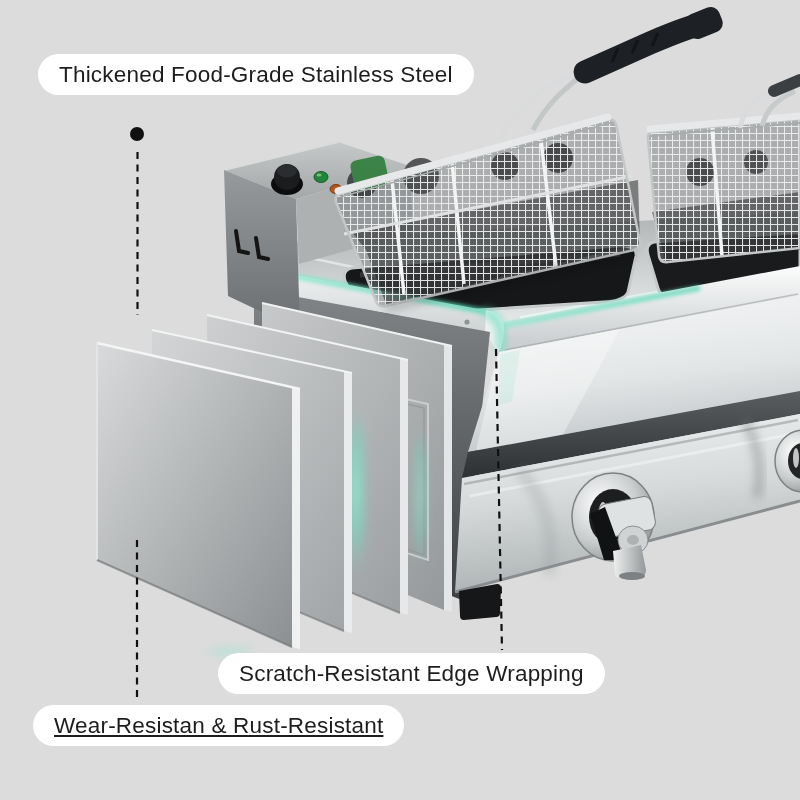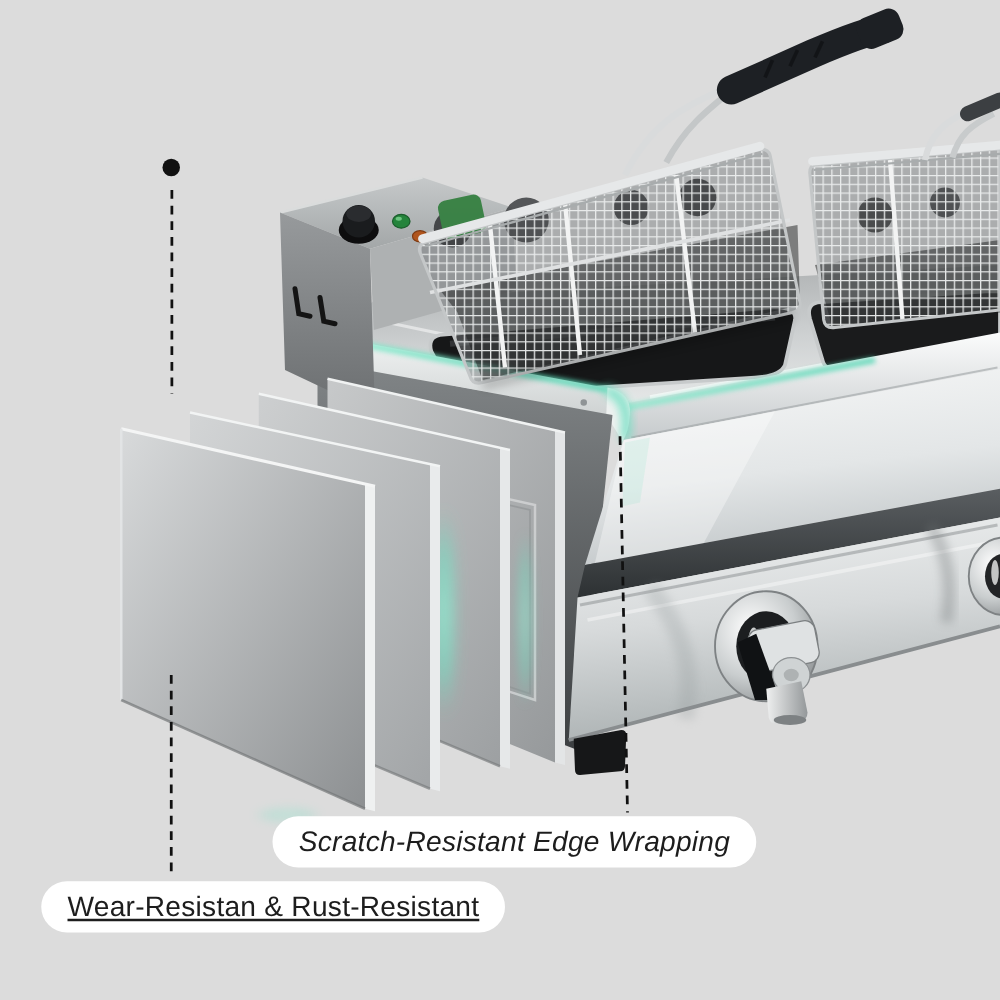--- a/index.html
+++ b/index.html
@@ -285,15 +285,16 @@
   </g>
 
   <g>
     <circle cx="137" cy="134" r="7" fill="#111111"></circle>
     <line x1="137.5" y1="152" x2="137.5" y2="315" stroke="#111111" stroke-width="2.2" stroke-dasharray="7 5.5"></line>
     <line x1="137" y1="540" x2="137" y2="702" stroke="#111111" stroke-width="2.2" stroke-dasharray="7 5.5"></line>
     <line x1="496" y1="349" x2="502" y2="650" stroke="#111111" stroke-width="2.2" stroke-dasharray="7 5.5"></line>
   </g>
 </svg>
 
-  <div class="pill pill-edge" style="background: rgb(255, 255, 255); color: rgb(29, 29, 29); font-style: italic;">Scratch-Resistant Edge Wrapping</div>
+  <div class="pill pill-stainless" style="background: rgb(255, 255, 255); color: rgb(29, 29, 29);">Thickened Food-Grade Stainless Steel</div>
+  <div class="pill pill-edge" style="background: rgb(255, 255, 255); color: rgb(29, 29, 29);">Scratch-Resistant Edge Wrapping</div>
   <div class="pill pill-wear" style="background: rgb(255, 255, 255); color: rgb(29, 29, 29); text-decoration: underline;">Wear-Resistan &amp; Rust-Resistant</div>
 </div>
 
 </body></html>

